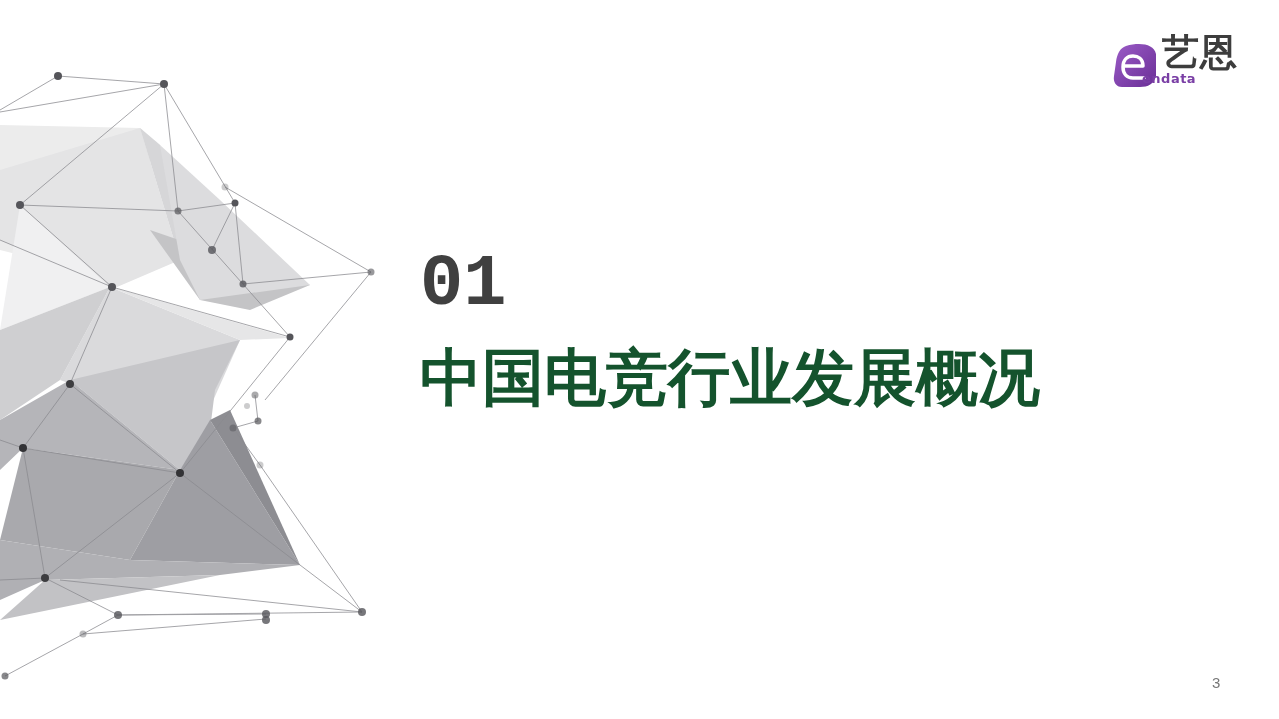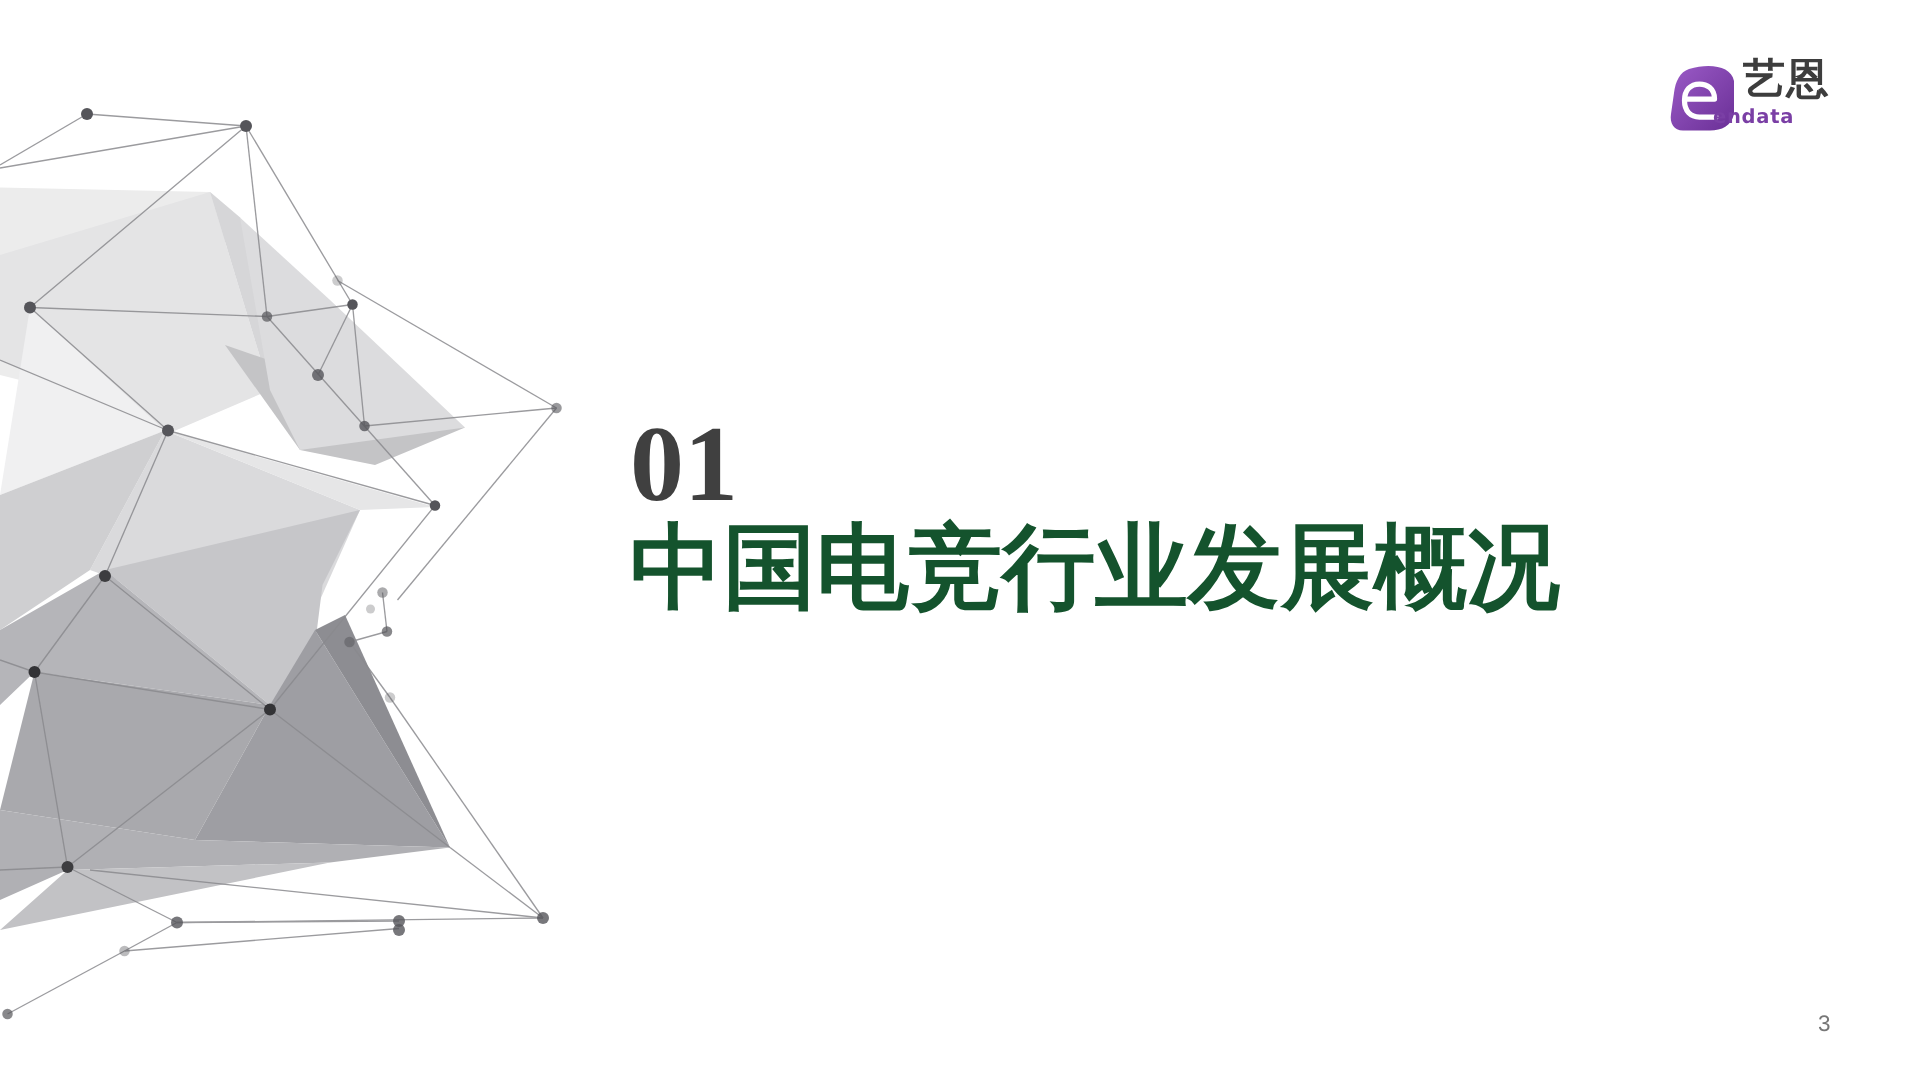--- a/index.html
+++ b/index.html
@@ -6,33 +6,32 @@
   body {
     width: 1279px; height: 719px; overflow: hidden;
     background: #ffffff; position: relative;
     font-family: "DejaVu Sans", "Liberation Sans", sans-serif;
   }
   .art { position: absolute; left: 0; top: 0; width: 400px; height: 719px; }
   .logo { position: absolute; left: 1112px; top: 22px; width: 130px; height: 70px; }
   .logo-mark { position: absolute; left: 0; top: 20px; width: 46px; height: 46px; }
   .logo-cn {
     position: absolute; left: 50px; top: 14px;
-    font-size: 28px; font-weight: bold; color: #3d3d3d; letter-spacing: 1px;
+    font-size: 37px; font-weight: bold; color: #3d3d3d; letter-spacing: 1px;
     line-height: 34px;
   }
   .logo-en {
     position: absolute; left: 30px; top: 50px;
     font-size: 13px; color: #7a3fa5; font-weight: bold; letter-spacing: 0.5px;
     line-height: 14px;
   }
   .section-num {
     position: absolute; left: 420px; top: 242px;
     font-size: 72px; font-weight: bold; color: #404040; line-height: 86px;
-    font-family: Liberation Serif, serif;
-    margin-top: 24px;
+    font-family: Liberation Mono, monospace;
   }
   .section-title {
     position: absolute; left: 420px; top: 340px;
     font-size: 62px; font-weight: bold; color: #14532d; line-height: 76px;
     letter-spacing: 0px; white-space: nowrap;
   }
   .page-num {
     position: absolute; left: 1212px; top: 674px;
     font-size: 15px; color: #777777; line-height: 18px;
     font-family: "Liberation Sans", sans-serif;

